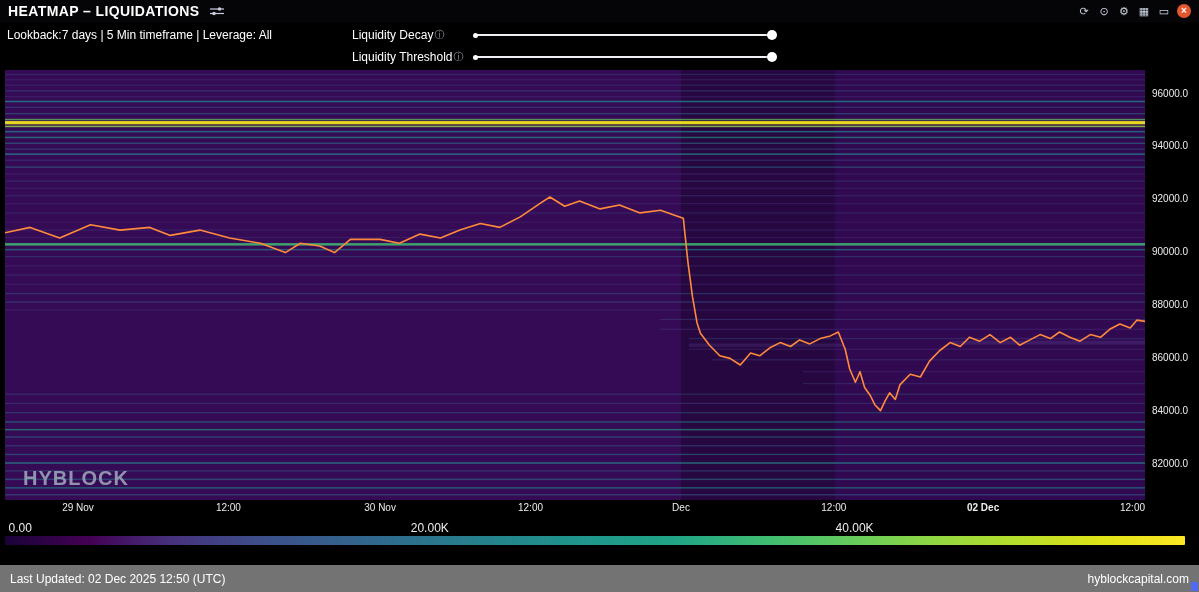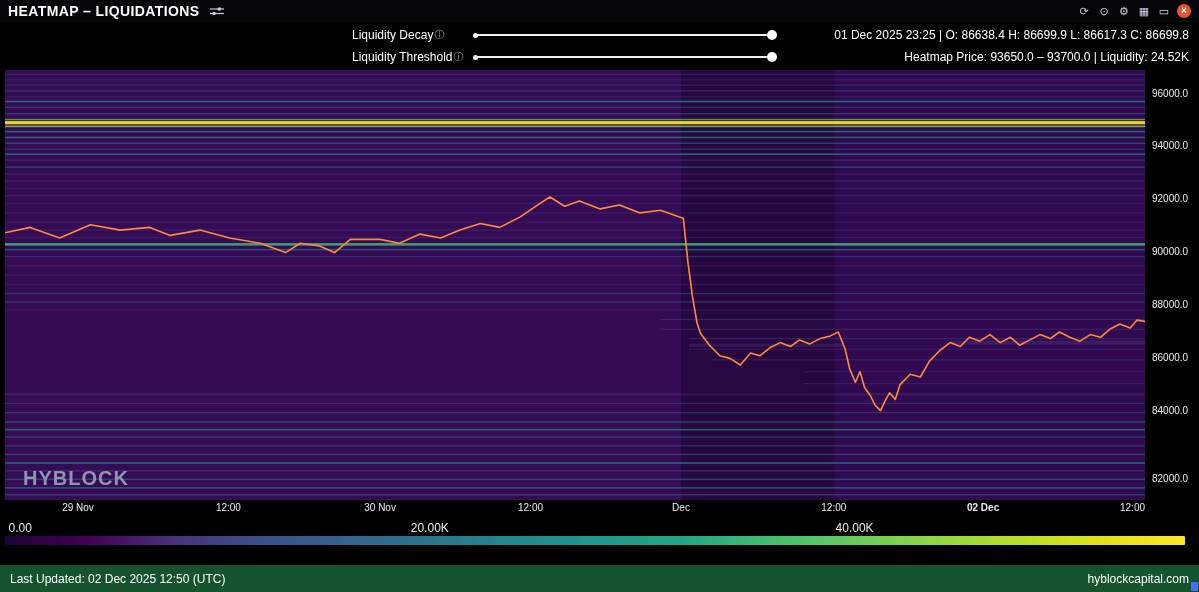--- a/index.html
+++ b/index.html
@@ -50,21 +50,21 @@
   
   .cb-labels { position:relative; margin-left:5px; width:1180px; height:15px; margin-top:6px; }
   .cb-label { position:absolute; top:0; font-size:12px; color:#ececec; transform:translateX(-50%); }
   .cb-label.first { transform:none; }
   .colorbar { margin-left:5px; width:1180px; height:9px; border-radius:1px; }
 
   
   .footer {
     position:absolute; left:0; right:0; bottom:0; height:27px;
     display:flex; align-items:center; justify-content:space-between;
-    padding:0 10px; font-size:12px; background:#14532d; color:#fff;
+    padding:0 10px; font-size:12px; background:#737373; color:#fff;
   }
   .site-link { cursor:pointer; }
   .resize-handle { position:absolute; right:1px; bottom:1px; width:7px; height:9px; background:#4f6af0; }
 </style>
 </head>
 <body>
 
 <div class="titlebar">
   <span class="tb-title">HEATMAP – LIQUIDATIONS</span>
   <svg class="tb-sliders" width="16" height="12" viewBox="0 0 16 12">
@@ -78,20 +78,21 @@
       <span class="tb-icon">⊙</span>
       <span class="tb-icon">⚙</span>
       <span class="tb-icon">▦</span>
       <span class="tb-icon">▭</span>
       <span class="tb-icon close">×</span>
     </div>
 </div>
 
 <div class="header">
   <div class="hdr-left">
+    <div>Lookback:7 days | 5 Min timeframe | Leverage: All</div>
   </div>
 
   <div class="sliders">
     <div class="slider-row">
       <div class="slider-label-group">
         <span>Liquidity Decay</span>
         <span class="info-icon">ⓘ</span>
       </div>
       <div class="slider-track">
         <span class="slider-dot"></span>
@@ -103,24 +104,20 @@
         <span>Liquidity Threshold</span>
         <span class="info-icon">ⓘ</span>
       </div>
       <div class="slider-track">
         <span class="slider-dot"></span>
         <span class="slider-knob"></span>
       </div>
     </div>
   </div>
 
-  <div class="hdr-right">
-    <div>01 Dec 2025 23:25 | O: 86638.4 H: 86699.9 L: 86617.3 C: 86699.8</div>
-    <div>Heatmap Price: 93650.0 – 93700.0 | Liquidity: 24.52K</div>
-  </div>
 </div>
 
 <div class="chart-row">
   <div class="plot-wrap">
     <svg id="plot-svg" viewBox="0 0 1140 430" preserveAspectRatio="none">
         <rect x="0" y="0" width="1140" height="430" fill="#330a52"></rect>
         <g>
           <rect x="0.0" y="0" width="676.0" height="430" fill="#3b0d5c" opacity="0.35"></rect>
           <rect x="676.0" y="0" width="153.9" height="430" fill="#000000" opacity="0.22"></rect>
           <rect x="829.9" y="0" width="310.1" height="430" fill="#2f0a4d" opacity="0.3"></rect>
@@ -190,21 +187,21 @@
     <div class="watermark">HYBLOCK</div>
   </div>
   <div class="y-axis" id="y-axis">
       <div class="ytick" style="top: 22.5px;">96000.0</div>
       <div class="ytick" style="top: 75.4px;">94000.0</div>
       <div class="ytick" style="top: 128.3px;">92000.0</div>
       <div class="ytick" style="top: 181.3px;">90000.0</div>
       <div class="ytick" style="top: 234.2px;">88000.0</div>
       <div class="ytick" style="top: 287.1px;">86000.0</div>
       <div class="ytick" style="top: 340px;">84000.0</div>
-      <div class="ytick" style="top: 408px;">82000.0</div>
+      <div class="ytick" style="top: 393px;">82000.0</div>
     </div>
 </div>
 <div class="x-axis" id="x-axis">
     <span class="xtick" style="left: 73px;">29 Nov</span>
     <span class="xtick" style="left: 223.4px;">12:00</span>
     <span class="xtick" style="left: 375.1px;">30 Nov</span>
     <span class="xtick" style="left: 525.5px;">12:00</span>
     <span class="xtick" style="left: 676px;">Dec</span>
     <span class="xtick" style="left: 828.8px;">12:00</span>
     <span class="xtick" style="left: 978.1px; font-weight: bold;">02 Dec</span>

